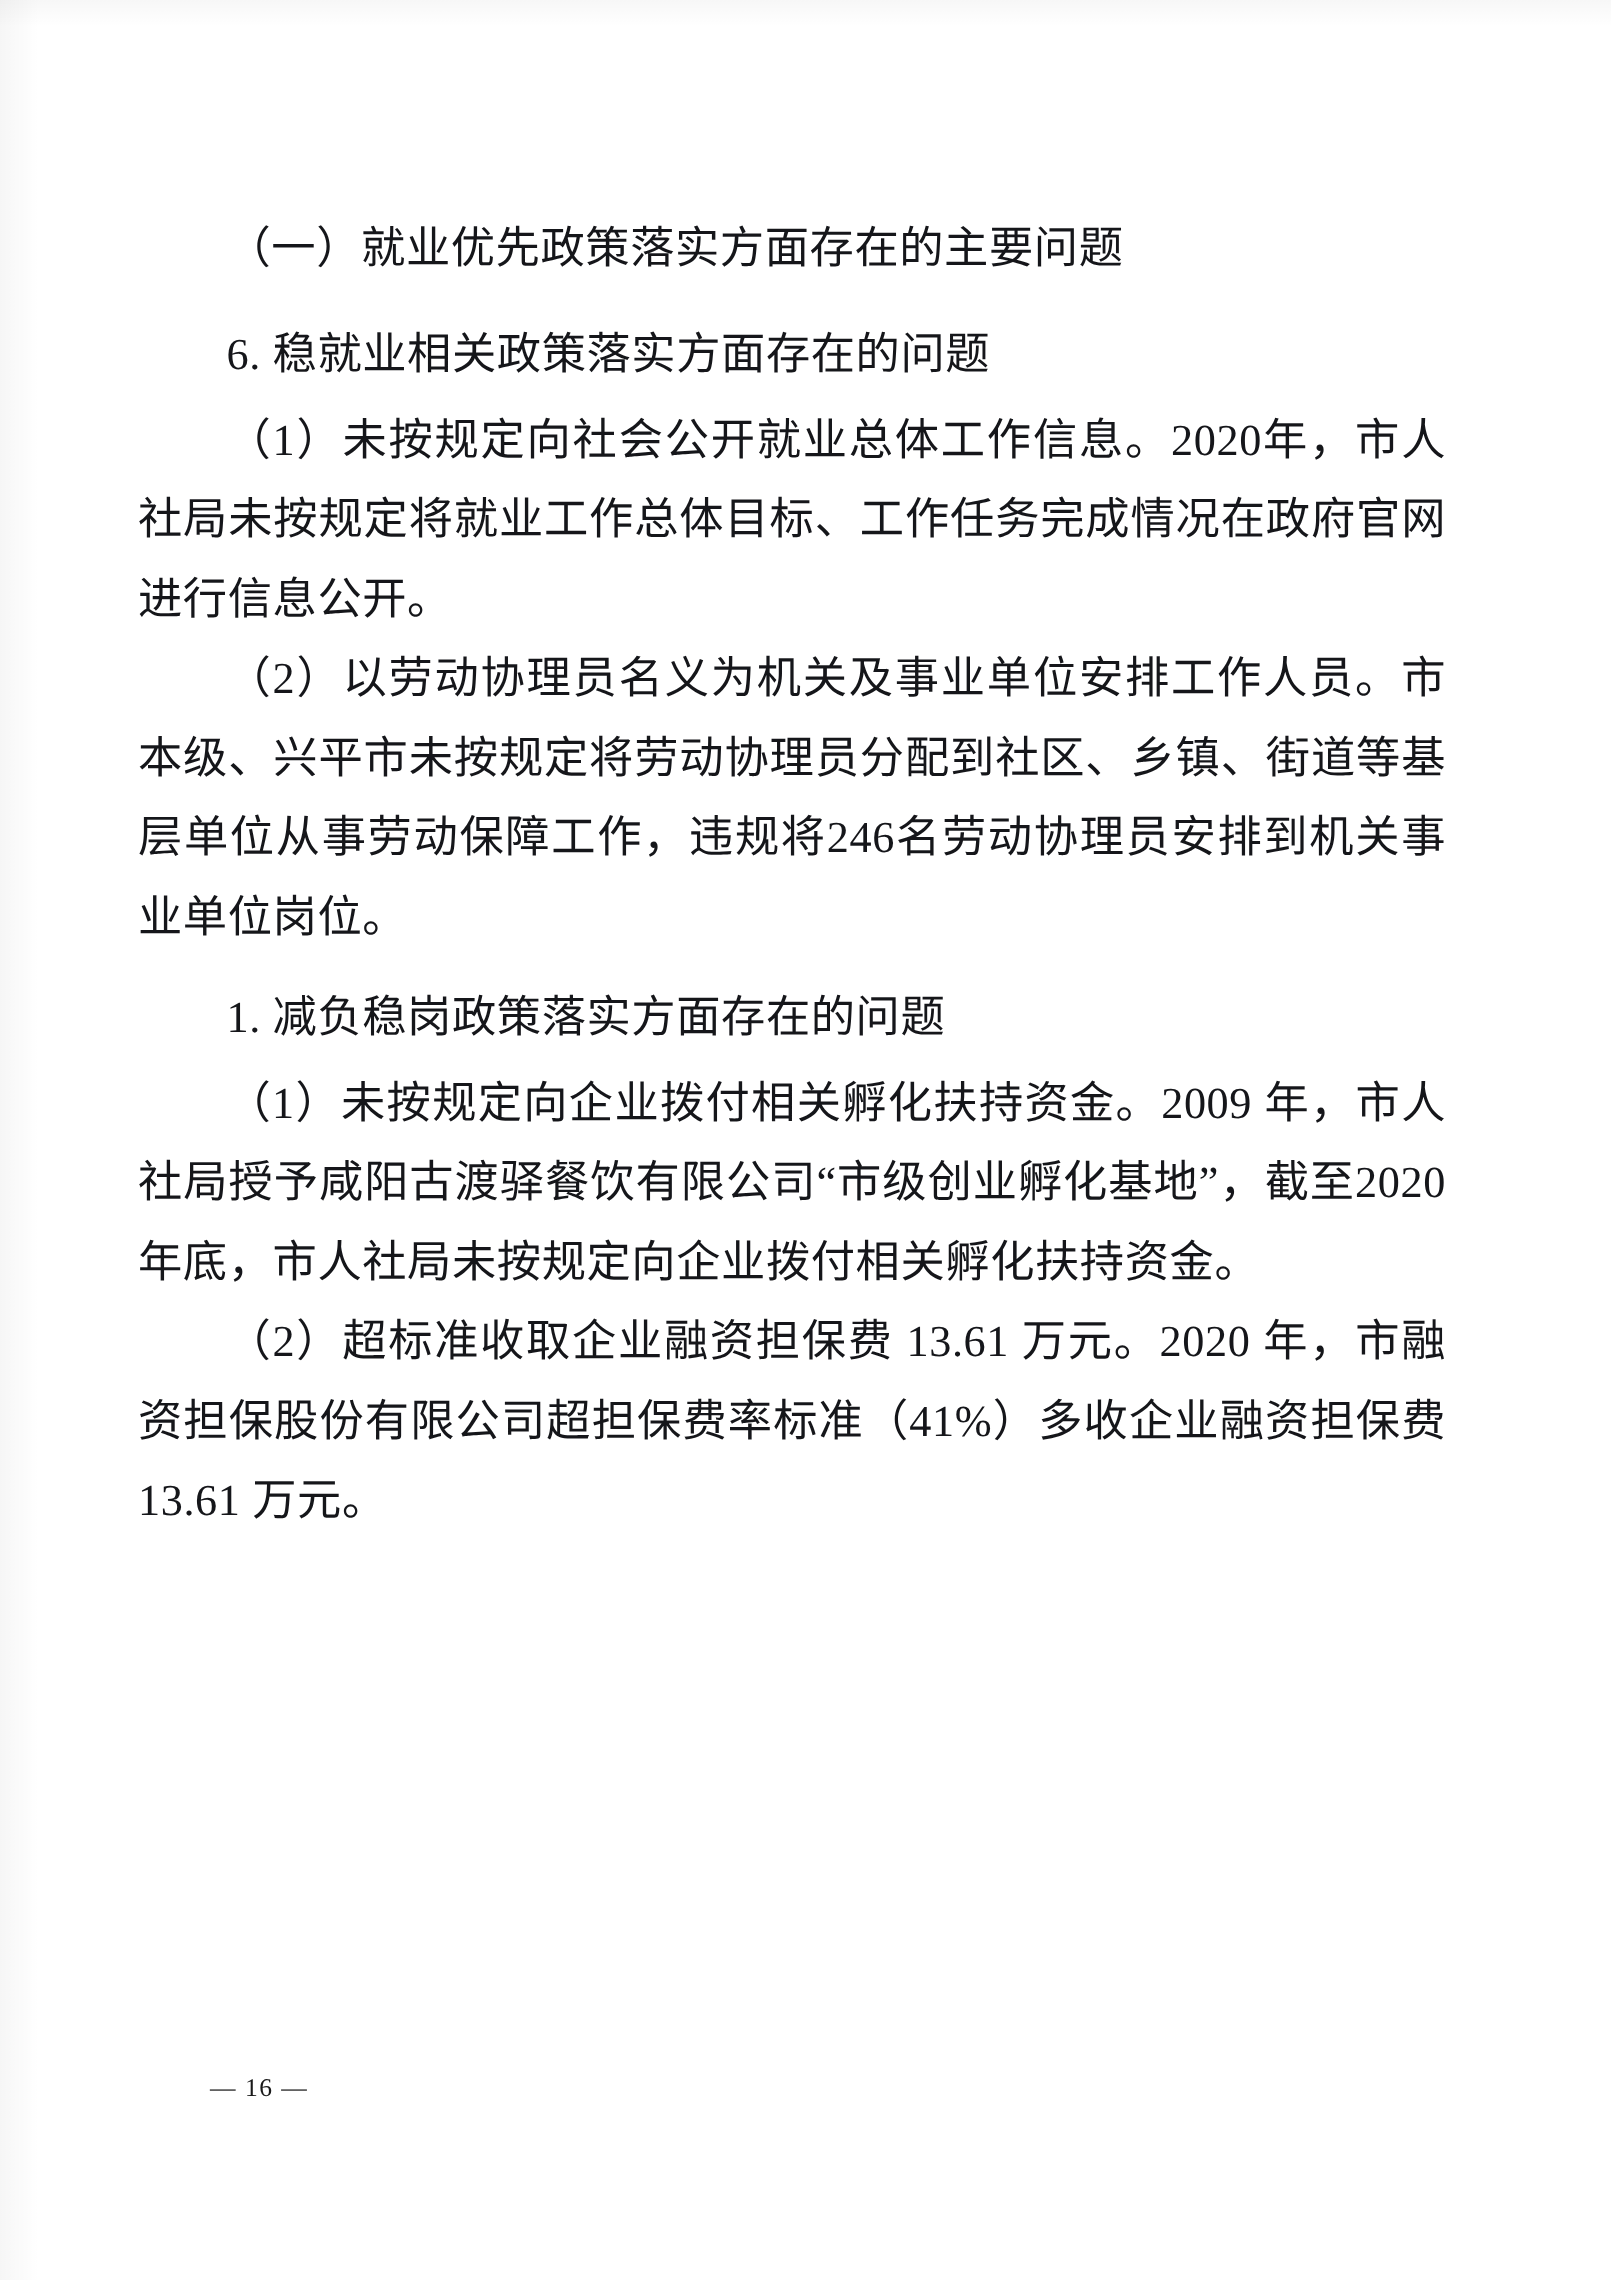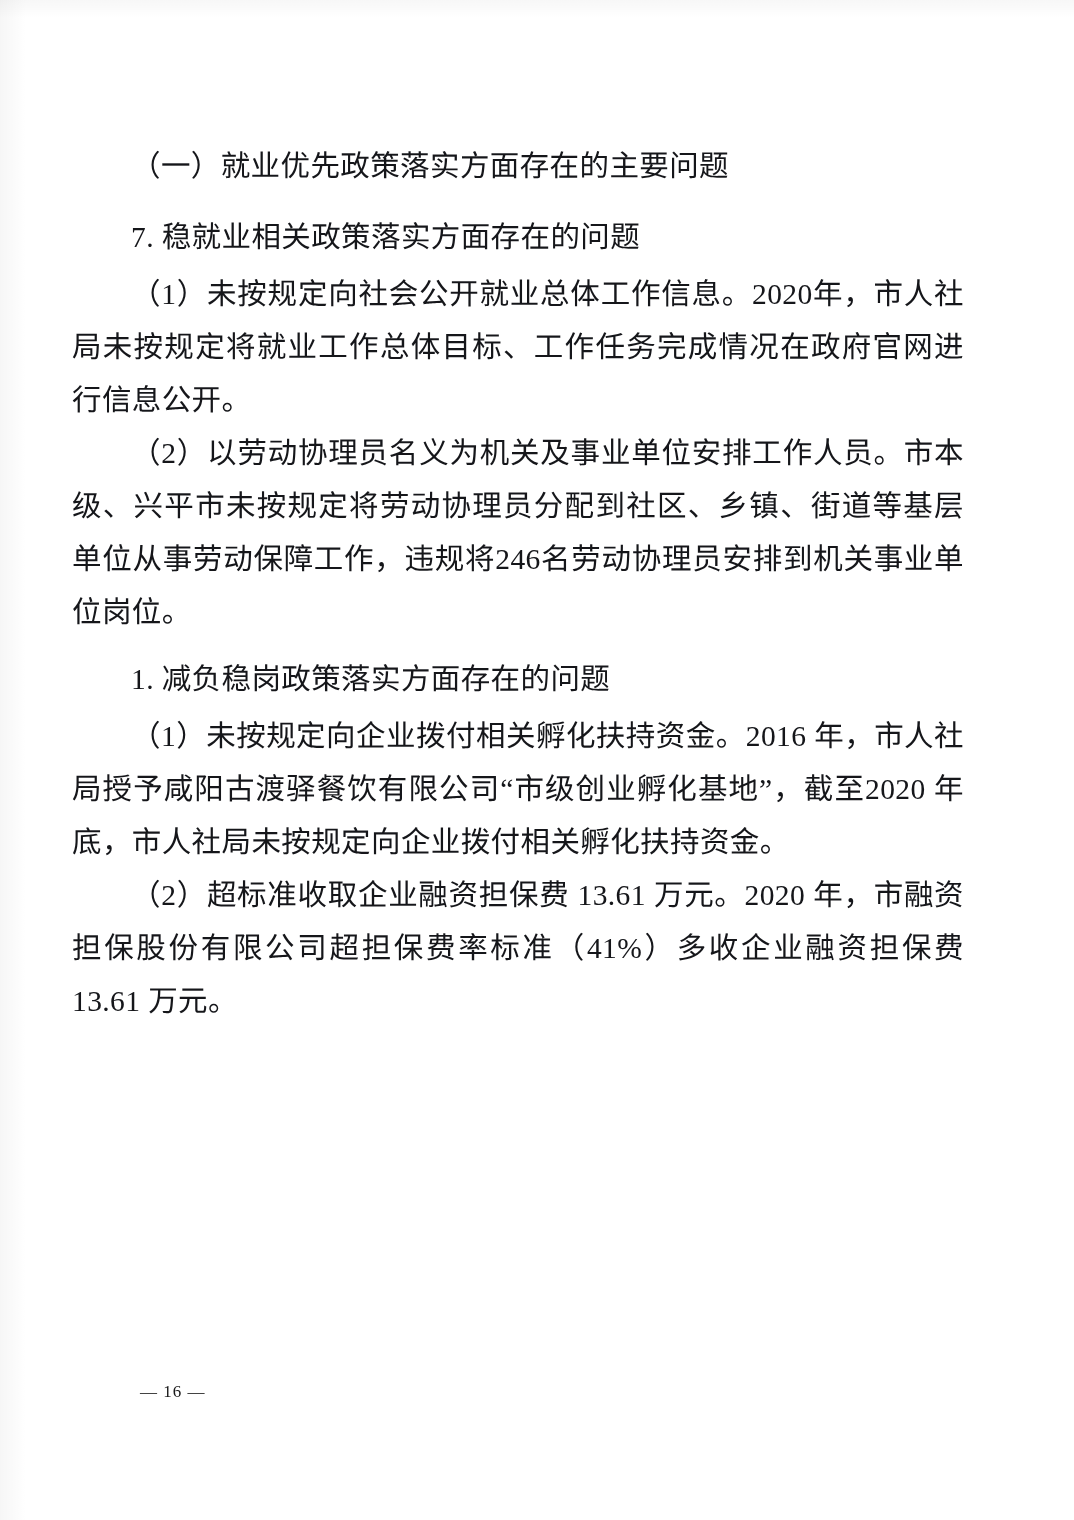--- a/index.html
+++ b/index.html
@@ -17,21 +17,21 @@
     overflow: hidden;
   }
   .page {
     position: absolute;
     left: 0;
     top: 0;
     width: 1074px;
     height: 1520px;
     background: #ffffff;
     box-sizing: border-box;
-    padding: 140px 110px 0 72px;
+    padding: 140px 110px 0 92px;
   }
   .doc-body {
     font-size: 29.5px;
     line-height: 53px;
     letter-spacing: 0.4px;
     color: #15161a;
     text-align: justify;
     text-justify: inter-ideograph;
   }
   .para {
@@ -82,29 +82,29 @@
 <body>
 
 <div class="page">
   <div class="edge-shade-left"></div>
   <div class="edge-shade-top"></div>
 
   <div class="doc-body">
 
     <div class="heading-1">（一）就业优先政策落实方面存在的主要问题</div>
 
-    <div class="heading-2">7.  稳就业相关政策落实方面存在的问题</div>
+    <div class="heading-2">6.  稳就业相关政策落实方面存在的问题</div>
 
     <p class="para">（1）未按规定向社会公开就业总体工作信息。2020年，市人社局未按规定将就业工作总体目标、工作任务完成情况在政府官网进行信息公开。</p>
 
     <p class="para">（2）以劳动协理员名义为机关及事业单位安排工作人员。市本级、兴平市未按规定将劳动协理员分配到社区、乡镇、街道等基层单位从事劳动保障工作，违规将246名劳动协理员安排到机关事业单位岗位。</p>
 
     <div class="heading-2">1.  减负稳岗政策落实方面存在的问题</div>
 
-    <p class="para">（1）未按规定向企业拨付相关孵化扶持资金。2016 年，市人社局授予咸阳古渡驿餐饮有限公司“市级创业孵化基地”，截至2020 年底，市人社局未按规定向企业拨付相关孵化扶持资金。</p>
+    <p class="para">（1）未按规定向企业拨付相关孵化扶持资金。2009 年，市人社局授予咸阳古渡驿餐饮有限公司“市级创业孵化基地”，截至2020 年底，市人社局未按规定向企业拨付相关孵化扶持资金。</p>
 
     <p class="para">（2）超标准收取企业融资担保费 13.61 万元。2020 年，市融资担保股份有限公司超担保费率标准（41%）多收企业融资担保费13.61 万元。</p>
 
 
 
   </div>
 
   <div class="page-number">— 16 —</div>
 </div>
 

